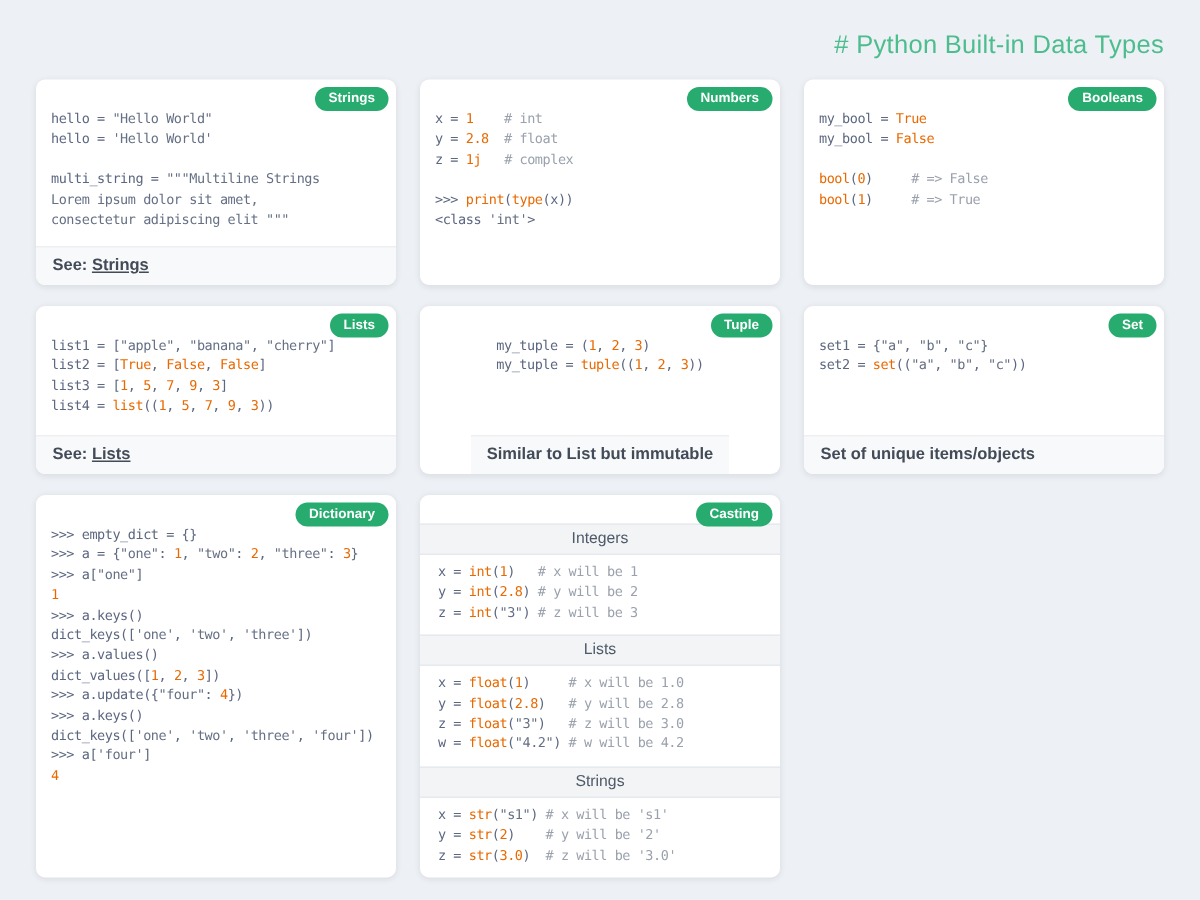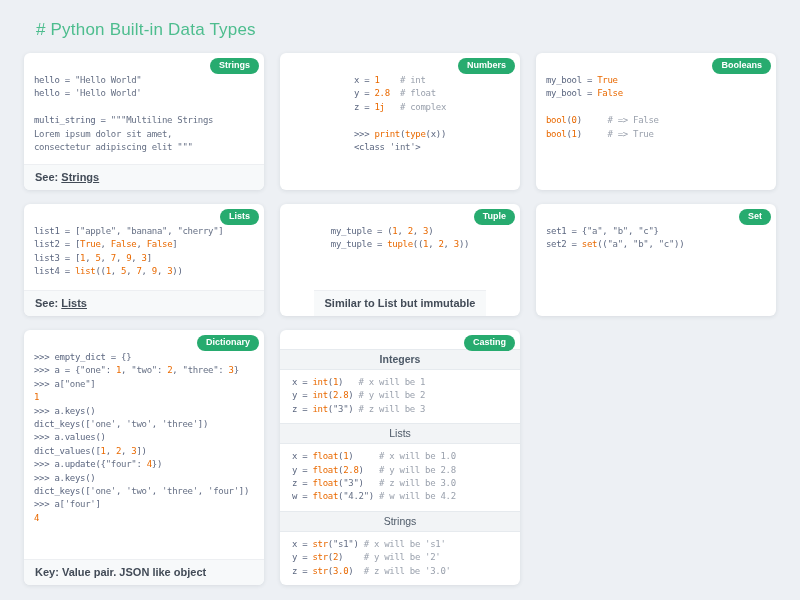--- a/index.html
+++ b/index.html
@@ -7,21 +7,21 @@
   body {
     width: 800px; height: 600px;
     background: var(--page_bg, #edf0f4);
     font-family: "Liberation Sans", sans-serif;
     overflow: hidden;
   }
   .page { padding: 14px 24px 0; }
   .page-title {
     font-size: 17px; font-weight: 500;
     color: var(--title, #4dbd8e);
-    margin: 6px 12px 13px; letter-spacing: 0.2px;
+    margin: 6px 0 13px; letter-spacing: 0.2px; text-align: right;
   }
   .grid {
     display: grid;
     grid-template-columns: repeat(3, 1fr);
     grid-template-rows: 137px 112px 255px;
     gap: 14px 16px;
   }
   .card {
     position: relative;
     background: var(--card_bg, #fff);
@@ -63,37 +63,37 @@
   .footer-link { color: var(--footer_text, #424b57); text-decoration: underline; cursor: pointer; }
   .section-header {
     background: var(--section_bg, #f2f4f6);
     border-top: 1px solid var(--section_border, #e6eaee);
     border-bottom: 1px solid var(--section_border, #e6eaee);
     text-align: center;
     font-size: 10.5px;
     color: var(--section_text, #4e5a68);
     padding: 3px 0 4px;
   }
-  .sections .section-header:first-child { margin-top: 19px; font-weight: bold; }
+  .sections .section-header:first-child { margin-top: 19px; }
   .sections .code { padding: 6px 12px 7px; }
 </style>
 </head>
 <body>
 
 <div class="page">
   <h1 class="page-title"># Python Built-in Data Types</h1>
   <div class="grid">
       <section class="card" style="grid-area: 1 / 1;">
         <span class="badge">Strings</span>
         <div class="card-body">
           <pre class="code"><div class="code-line"><span class="tok-p">hello = </span><span class="tok-s">"Hello World"</span></div><div class="code-line"><span class="tok-p">hello = </span><span class="tok-s">'Hello World'</span></div><div class="code-line">&nbsp;</div><div class="code-line"><span class="tok-p">multi_string = </span><span class="tok-s">"""Multiline Strings</span></div><div class="code-line"><span class="tok-s">Lorem ipsum dolor sit amet,</span></div><div class="code-line"><span class="tok-s">consectetur adipiscing elit """</span></div></pre>
         </div>
         <div class="card-footer"><span>See: </span><a class="footer-link" href="#">Strings</a></div>
       </section>
-      <section class="card" style="grid-area: 1 / 2; align-items: center;">
+      <section class="card" style="grid-area: 1 / 2;">
         <span class="badge">Numbers</span>
         <div class="card-body">
           <pre class="code"><div class="code-line"><span class="tok-p">x = </span><span class="tok-o">1</span><span class="tok-c">    # int</span></div><div class="code-line"><span class="tok-p">y = </span><span class="tok-o">2.8</span><span class="tok-c">  # float</span></div><div class="code-line"><span class="tok-p">z = </span><span class="tok-o">1j</span><span class="tok-c">   # complex</span></div><div class="code-line">&nbsp;</div><div class="code-line"><span class="tok-p">&gt;&gt;&gt; </span><span class="tok-o">print</span><span class="tok-p">(</span><span class="tok-o">type</span><span class="tok-p">(x))</span></div><div class="code-line"><span class="tok-p">&lt;class </span><span class="tok-s">'int'</span><span class="tok-p">&gt;</span></div></pre>
         </div>
       </section>
       <section class="card" style="grid-area: 1 / 3;">
         <span class="badge">Booleans</span>
         <div class="card-body">
           <pre class="code"><div class="code-line"><span class="tok-p">my_bool = </span><span class="tok-o">True</span></div><div class="code-line"><span class="tok-p">my_bool = </span><span class="tok-o">False</span></div><div class="code-line">&nbsp;</div><div class="code-line"><span class="tok-o">bool</span><span class="tok-p">(</span><span class="tok-o">0</span><span class="tok-p">)</span><span class="tok-c">     # =&gt; False</span></div><div class="code-line"><span class="tok-o">bool</span><span class="tok-p">(</span><span class="tok-o">1</span><span class="tok-p">)</span><span class="tok-c">     # =&gt; True</span></div></pre>
         </div>
@@ -110,27 +110,27 @@
         <div class="card-body">
           <pre class="code"><div class="code-line"><span class="tok-p">my_tuple = (</span><span class="tok-o">1</span><span class="tok-p">, </span><span class="tok-o">2</span><span class="tok-p">, </span><span class="tok-o">3</span><span class="tok-p">)</span></div><div class="code-line"><span class="tok-p">my_tuple = </span><span class="tok-o">tuple</span><span class="tok-p">((</span><span class="tok-o">1</span><span class="tok-p">, </span><span class="tok-o">2</span><span class="tok-p">, </span><span class="tok-o">3</span><span class="tok-p">))</span></div></pre>
         </div>
         <div class="card-footer"><span>Similar to List but immutable</span></div>
       </section>
       <section class="card" style="grid-area: 2 / 3;">
         <span class="badge">Set</span>
         <div class="card-body">
           <pre class="code"><div class="code-line"><span class="tok-p">set1 = {</span><span class="tok-s">"a"</span><span class="tok-p">, </span><span class="tok-s">"b"</span><span class="tok-p">, </span><span class="tok-s">"c"</span><span class="tok-p">}</span></div><div class="code-line"><span class="tok-p">set2 = </span><span class="tok-o">set</span><span class="tok-p">((</span><span class="tok-s">"a"</span><span class="tok-p">, </span><span class="tok-s">"b"</span><span class="tok-p">, </span><span class="tok-s">"c"</span><span class="tok-p">))</span></div></pre>
         </div>
+        <div class="card-footer"><span>Set of unique items/objects</span></div>
       </section>
       <section class="card" style="grid-area: 3 / 1; justify-content: space-between;">
         <span class="badge">Dictionary</span>
         <div class="card-body">
           <pre class="code"><div class="code-line"><span class="tok-p">&gt;&gt;&gt; empty_dict = {}</span></div><div class="code-line"><span class="tok-p">&gt;&gt;&gt; a = {</span><span class="tok-s">"one"</span><span class="tok-p">: </span><span class="tok-o">1</span><span class="tok-p">, </span><span class="tok-s">"two"</span><span class="tok-p">: </span><span class="tok-o">2</span><span class="tok-p">, </span><span class="tok-s">"three"</span><span class="tok-p">: </span><span class="tok-o">3</span><span class="tok-p">}</span></div><div class="code-line"><span class="tok-p">&gt;&gt;&gt; a[</span><span class="tok-s">"one"</span><span class="tok-p">]</span></div><div class="code-line"><span class="tok-o">1</span></div><div class="code-line"><span class="tok-p">&gt;&gt;&gt; a.keys()</span></div><div class="code-line"><span class="tok-p">dict_keys([</span><span class="tok-s">'one'</span><span class="tok-p">, </span><span class="tok-s">'two'</span><span class="tok-p">, </span><span class="tok-s">'three'</span><span class="tok-p">])</span></div><div class="code-line"><span class="tok-p">&gt;&gt;&gt; a.values()</span></div><div class="code-line"><span class="tok-p">dict_values([</span><span class="tok-o">1</span><span class="tok-p">, </span><span class="tok-o">2</span><span class="tok-p">, </span><span class="tok-o">3</span><span class="tok-p">])</span></div><div class="code-line"><span class="tok-p">&gt;&gt;&gt; a.update({</span><span class="tok-s">"four"</span><span class="tok-p">: </span><span class="tok-o">4</span><span class="tok-p">})</span></div><div class="code-line"><span class="tok-p">&gt;&gt;&gt; a.keys()</span></div><div class="code-line"><span class="tok-p">dict_keys([</span><span class="tok-s">'one'</span><span class="tok-p">, </span><span class="tok-s">'two'</span><span class="tok-p">, </span><span class="tok-s">'three'</span><span class="tok-p">, </span><span class="tok-s">'four'</span><span class="tok-p">])</span></div><div class="code-line"><span class="tok-p">&gt;&gt;&gt; a[</span><span class="tok-s">'four'</span><span class="tok-p">]</span></div><div class="code-line"><span class="tok-o">4</span></div></pre>
         </div>
-        <div class="card-footer"><span>Key: Value pair. JSON like object</span></div>
       </section>
       <section class="card" style="grid-area: 3 / 2;">
         <span class="badge">Casting</span>
         <div class="card-body sections">
           <div class="section-header">Integers</div>
           <pre class="code"><div class="code-line"><span class="tok-p">x = </span><span class="tok-o">int</span><span class="tok-p">(</span><span class="tok-o">1</span><span class="tok-p">)</span><span class="tok-c">   # x will be 1</span></div><div class="code-line"><span class="tok-p">y = </span><span class="tok-o">int</span><span class="tok-p">(</span><span class="tok-o">2.8</span><span class="tok-p">)</span><span class="tok-c"> # y will be 2</span></div><div class="code-line"><span class="tok-p">z = </span><span class="tok-o">int</span><span class="tok-p">(</span><span class="tok-s">"3"</span><span class="tok-p">)</span><span class="tok-c"> # z will be 3</span></div></pre>
           <div class="section-header">Lists</div>
           <pre class="code"><div class="code-line"><span class="tok-p">x = </span><span class="tok-o">float</span><span class="tok-p">(</span><span class="tok-o">1</span><span class="tok-p">)</span><span class="tok-c">     # x will be 1.0</span></div><div class="code-line"><span class="tok-p">y = </span><span class="tok-o">float</span><span class="tok-p">(</span><span class="tok-o">2.8</span><span class="tok-p">)</span><span class="tok-c">   # y will be 2.8</span></div><div class="code-line"><span class="tok-p">z = </span><span class="tok-o">float</span><span class="tok-p">(</span><span class="tok-s">"3"</span><span class="tok-p">)</span><span class="tok-c">   # z will be 3.0</span></div><div class="code-line"><span class="tok-p">w = </span><span class="tok-o">float</span><span class="tok-p">(</span><span class="tok-s">"4.2"</span><span class="tok-p">)</span><span class="tok-c"> # w will be 4.2</span></div></pre>
           <div class="section-header">Strings</div>
           <pre class="code"><div class="code-line"><span class="tok-p">x = </span><span class="tok-o">str</span><span class="tok-p">(</span><span class="tok-s">"s1"</span><span class="tok-p">)</span><span class="tok-c"> # x will be 's1'</span></div><div class="code-line"><span class="tok-p">y = </span><span class="tok-o">str</span><span class="tok-p">(</span><span class="tok-o">2</span><span class="tok-p">)</span><span class="tok-c">    # y will be '2'</span></div><div class="code-line"><span class="tok-p">z = </span><span class="tok-o">str</span><span class="tok-p">(</span><span class="tok-o">3.0</span><span class="tok-p">)</span><span class="tok-c">  # z will be '3.0'</span></div></pre>

